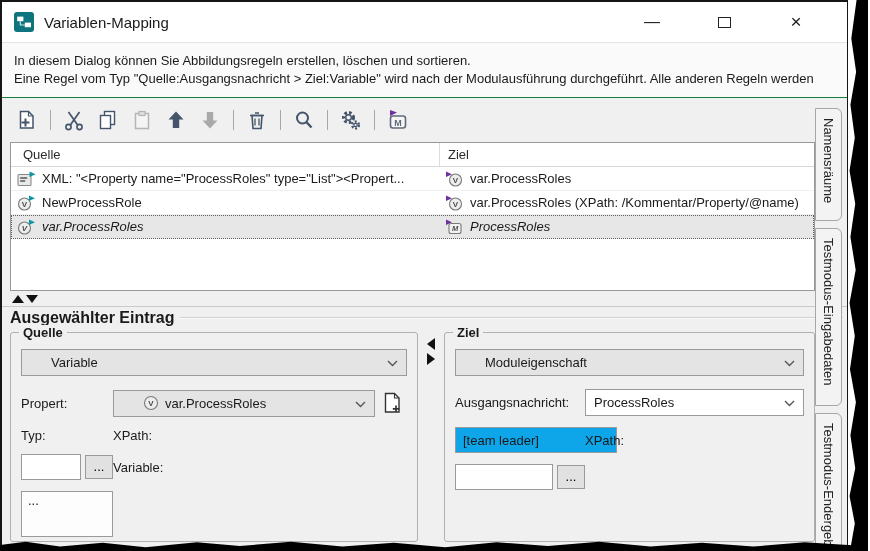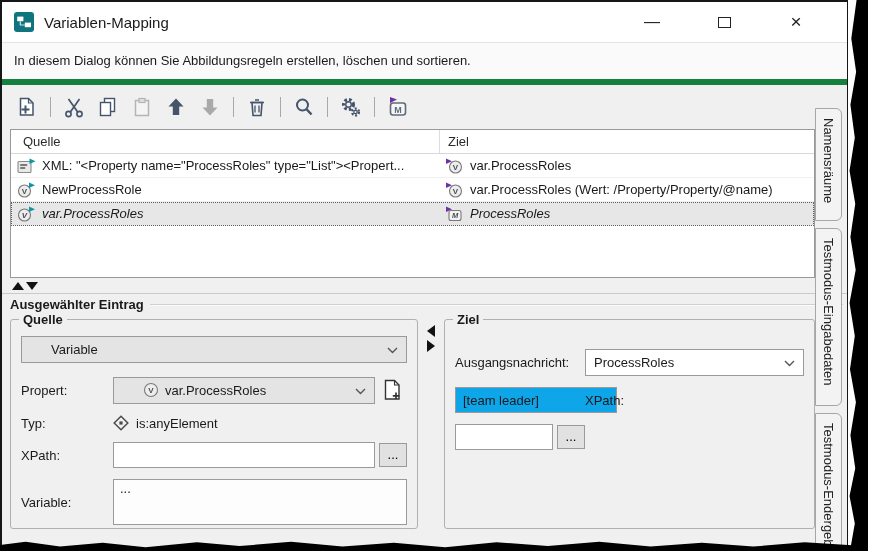--- a/index.html
+++ b/index.html
@@ -14,21 +14,21 @@
   
   .titlebar { height:40px; background:#fff; display:flex; align-items:center; padding:0 12px; }
   .app-icon { width:20px; height:20px; flex:0 0 auto; }
   .title-text { margin-left:10px; font-size:15px; }
   .win-controls { margin-left:auto; display:flex; align-items:center; gap:46px; margin-right:26px; }
   .win-btn { width:26px; height:26px; display:flex; align-items:center; justify-content:center;
     font-size:16px; color:#222; cursor:default; }
   .maxi { width:13px; height:11px; border:1.4px solid #222; display:block; }
 
   
-  .desc { background:#fafafa; border-top:1px solid #e4e4e4; border-bottom:6px solid #15803d;
+  .desc { background:#fafafa; border-top:1px solid #e4e4e4; border-bottom:1px solid #15803d;
     padding:9px 12px 9px 12px; line-height:18px; }
 
   
   .toolbar { height:44px; display:flex; align-items:center; padding:0 12px; gap:8px; }
   .tbtn { width:26px; height:26px; display:flex; align-items:center; justify-content:center; }
   .tsep { width:1px; height:20px; background:#a8a8a8; margin:0 2px; }
 
   
   .maptable { margin-left:8px; width:805px; height:149px; background:#fff;
     border:1px solid #999; display:flex; flex-direction:column; }
@@ -41,21 +41,21 @@
   .tc2 { flex:1; padding-left:5px; }
   .trow.selected { background:#e7e7e7; outline:1px dotted #606060; outline-offset:-1px; font-style:italic; }
   .rowicon { flex:0 0 auto; display:block; }
 
   
   .hsplit { height:16px; display:flex; align-items:center; padding-left:10px; gap:2px;
     border-bottom:1px solid #cacaca; }
   .tri-up { width:0; height:0; border-left:6px solid transparent; border-right:6px solid transparent; border-bottom:8px solid #111; }
   .tri-down { width:0; height:0; border-left:6px solid transparent; border-right:6px solid transparent; border-top:8px solid #111; }
   .sec-header { display:flex; align-items:center; gap:6px; padding:3px 4px 0 8px; height:18px; }
-  .sec-header b { font-size:13px; white-space:nowrap; }
+  .sec-header b { font-size:16px; white-space:nowrap; }
   .sec-rule { flex:1; height:2px; border-top:1px solid #cfcfcf; border-bottom:1px solid #fbfbfb; }
 
   
   .panels { display:flex; margin:7px 0 0 8px; width:805px; align-items:stretch; }
   .group { border:1px solid #b0b0b0; border-radius:3px; position:relative; padding:16px 10px 10px 10px; height:210px; }
   .group-label { position:absolute; top:-8px; left:8px; background:#f0f0f0; padding:0 4px; font-weight:bold; }
   .g-src { width:408px; }
   .g-tgt { flex:1; }
   .vsplit { width:26px; display:flex; flex-direction:column; align-items:center; padding-top:6px; gap:3px; }
   .tri-left { width:0; height:0; border-top:6px solid transparent; border-bottom:6px solid transparent; border-right:8px solid #111; }
@@ -106,20 +106,21 @@
         <span class="win-btn">—</span>
         <span class="win-btn">
             <span class="maxi"></span>
           </span>
         <span class="win-btn" style="font-size:19px;">×</span>
       </div>
     </div>
 
     <div class="desc">
       <div>In diesem Dialog können Sie Abbildungsregeln erstellen, löschen und sortieren.</div>
+      <div>Eine Regel vom Typ "Quelle:Ausgangsnachricht &gt; Ziel:Variable" wird nach der Modulausführung durchgeführt. Alle anderen Regeln werden</div>
     </div>
 
     <div class="toolbar">
       <span class="tbtn">
         <svg width="22" height="22" viewBox="0 0 22 22">
             <path d="M4.5 2.5 h8 l4.5 4.5 v12 h-12.5 z" fill="#fff" stroke="#44546a" stroke-width="1.5"></path>
             <path d="M12.5 2.5 v4.5 h4.5" fill="none" stroke="#44546a" stroke-width="1.2"></path>
             <path d="M9.5 9.5 v8 M5.5 13.5 h8" stroke="#44546a" stroke-width="2"></path>
           </svg>
       </span>
@@ -220,21 +221,21 @@
               <path d="M12 6 V0.5 L18 3.2 Z" fill="#0d96a6"></path>
             </svg>
           <span>NewProcessRole</span>
         </div>
         <div class="tcell tc2">
           <svg class="rowicon" width="19" height="16" viewBox="0 0 19 16">
               <path d="M1 6 V0.5 L7 3.2 Z" fill="#7030a0"></path>
               <circle cx="10.5" cy="9" r="6" fill="#ededed" stroke="#7a7a7a" stroke-width="1.1"></circle>
               <text x="10.5" y="12" font-size="8" font-weight="bold" text-anchor="middle" fill="#4c4c4c" font-family="'Liberation Sans',sans-serif">V</text>
             </svg>
-          <span>var.ProcessRoles (Wert: /Property/Property/@name)</span>
+          <span>var.ProcessRoles (XPath: /Kommentar/Property/@name)</span>
         </div>
       </div>
 
       <div class="trow selected">
         <div class="tcell tc1">
           <svg class="rowicon" width="19" height="16" viewBox="0 0 19 16">
               <circle cx="7.5" cy="9" r="6" fill="#ededed" stroke="#7a7a7a" stroke-width="1.1"></circle>
               <text x="7.5" y="12" font-size="8" font-weight="bold" text-anchor="middle" fill="#4c4c4c" font-family="'Liberation Sans',sans-serif">V</text>
               <path d="M12 6 V0.5 L18 3.2 Z" fill="#0d96a6"></path>
             </svg>
@@ -289,27 +290,20 @@
             <button class="newdoc-btn">
               <svg width="24" height="24" viewBox="0 0 24 24">
                   <path d="M4.5 2.5 h9 l4.5 4.5 v14 h-13.5 z" fill="#fff" stroke="#333" stroke-width="1.4"></path>
                   <path d="M13.5 2.5 v4.5 h4.5" fill="none" stroke="#333" stroke-width="1.1"></path>
                   <path d="M15 14.5 v6.5 M11.8 17.8 h6.5" stroke="#333" stroke-width="1.7"></path>
                 </svg>
             </button>
           </div>
 
           <span>Typ:</span>
-          <div class="typeval">
-            <svg width="16" height="16" viewBox="0 0 16 16">
-                <path d="M8 1.2 L14.8 8 L8 14.8 L1.2 8 Z" fill="none" stroke="#4c4c4c" stroke-width="1.5"></path>
-                <rect x="6.4" y="6.4" width="3.2" height="3.2" fill="#4c4c4c"></rect>
-              </svg>
-            <span>is:anyElement</span>
-          </div>
 
           <span>XPath:</span>
           <div class="fval">
             <input class="txt" value="" style="">
             <button class="browse">...</button>
           </div>
 
           <span>Variable:</span>
           <div class="fval">
             <div class="comment">...</div>
@@ -318,20 +312,26 @@
       </div>
 
       <div class="vsplit">
         <span class="tri-left"></span>
         <span class="tri-right"></span>
       </div>
 
       <div class="group g-tgt">
         <span class="group-label">Ziel</span>
 
+        <div class="combo gray">
+          <span>Moduleigenschaft</span>
+          <svg class="chev" width="11" height="7" viewBox="0 0 11 7">
+              <path d="M1 1 L5.5 5.5 L10 1" fill="none" stroke="#555" stroke-width="1.4"></path>
+            </svg>
+        </div>
 
         <div class="fgrid tgt">
           <span>Ausgangsnachricht:</span>
           <div class="combo">
             <span>ProcessRoles</span>
             <svg class="chev" width="11" height="7" viewBox="0 0 11 7">
                 <path d="M1 1 L5.5 5.5 L10 1" fill="none" stroke="#555" stroke-width="1.4"></path>
               </svg>
           </div>
 

